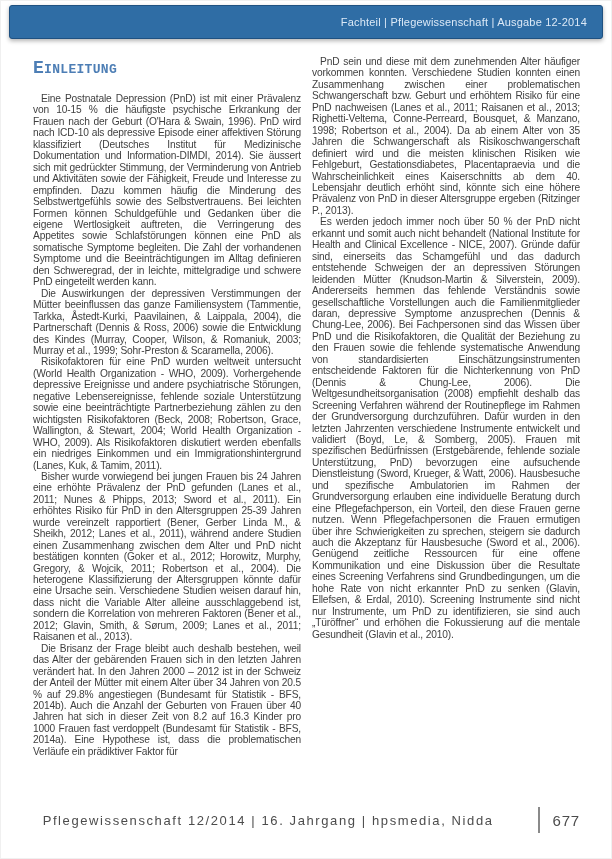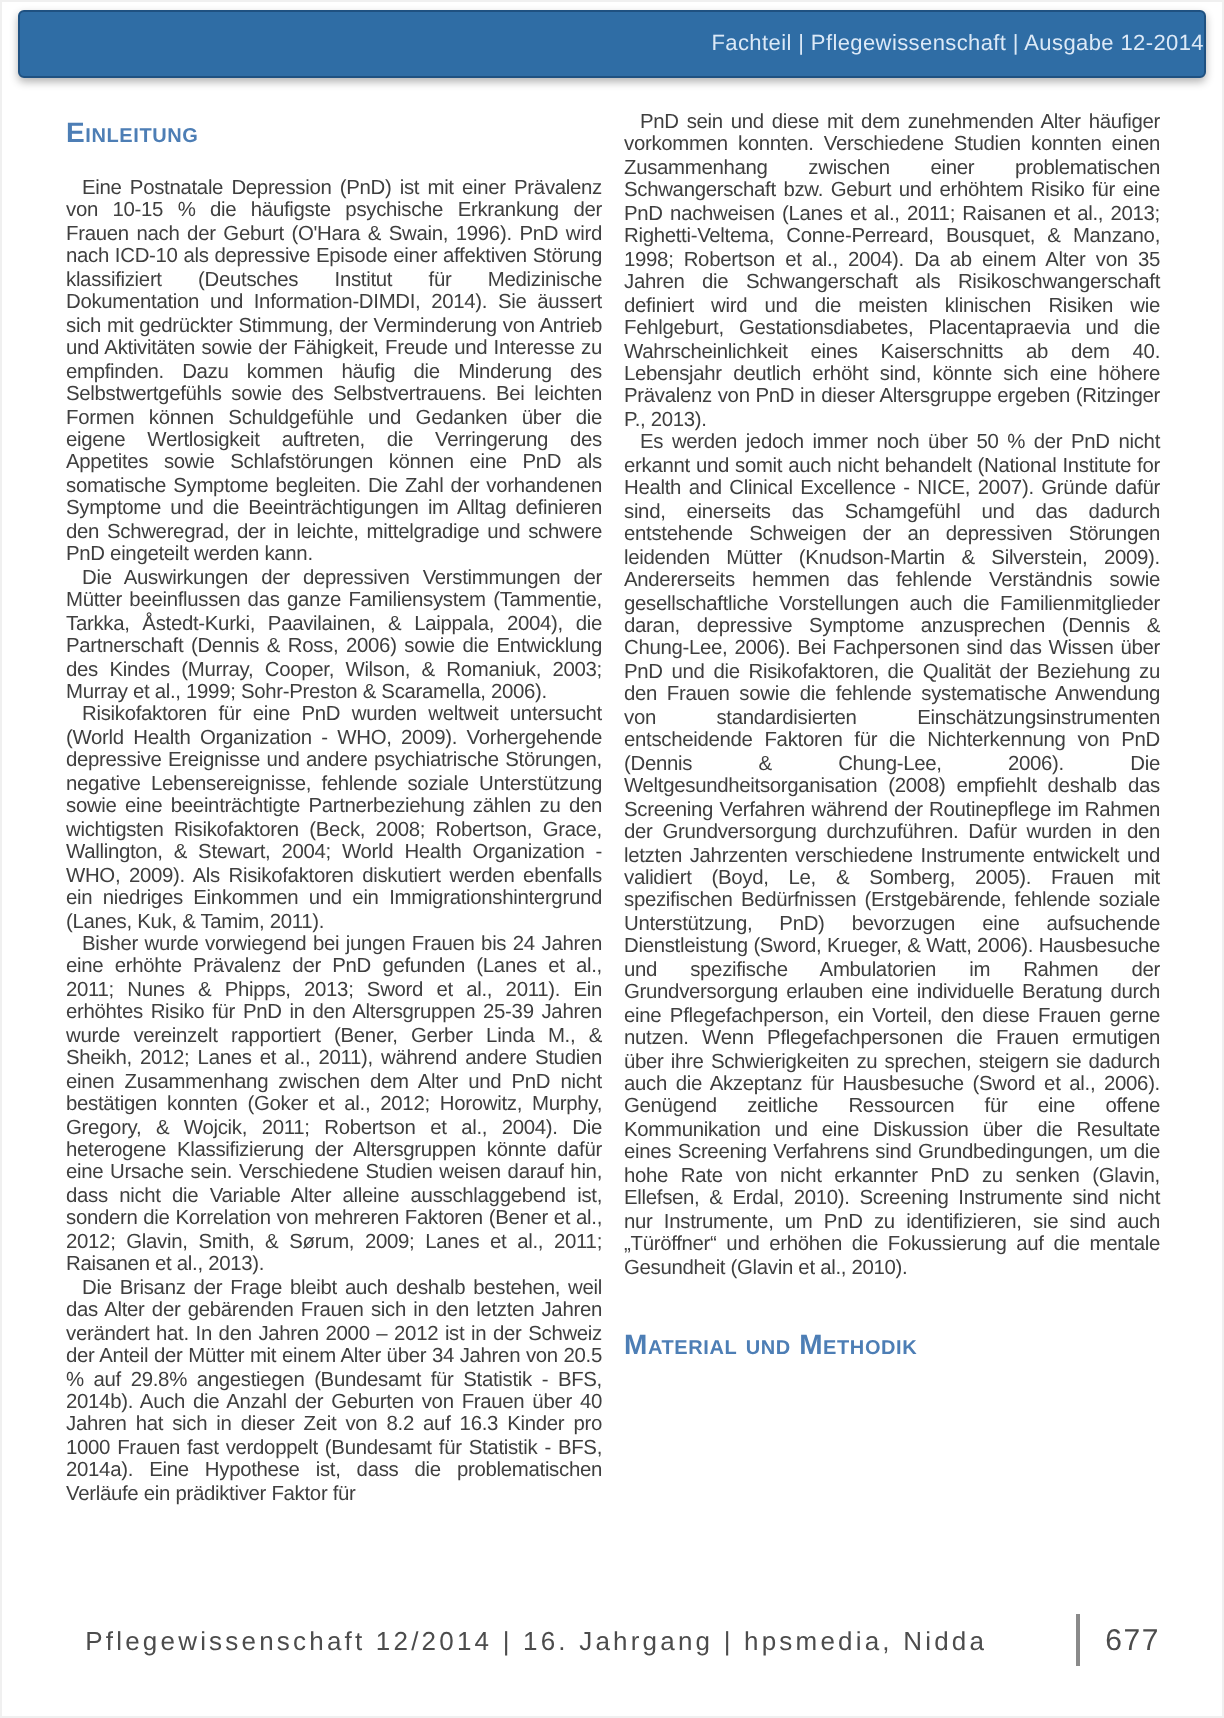--- a/index.html
+++ b/index.html
@@ -24,20 +24,21 @@
     width: 594px;
     height: 34px;
     box-sizing: border-box;
     background: var(--header-bar, #2f6da5);
     border: 1px solid var(--header-bar-border, #1f5181);
     border-radius: 3px;
     box-shadow: 0 2px 4px rgba(0,0,0,0.30);
     display: flex;
     align-items: center;
     justify-content: flex-end;
+    padding-right: 15px;
     text-align: center;
   }
   .header-bar .header-text {
     color: var(--header-text, #dce9f7);
     font-size: 11px;
     letter-spacing: 0.2px;
   }
   
   .columns {
     position: absolute;
@@ -46,25 +47,26 @@
     width: 547px;
     display: flex;
     gap: 11px;
   }
   .col {
     width: 268px;
     box-sizing: border-box;
   }
   .sec-title {
     margin: 2px 0 15px 0;
-    font-size: 14px;
+    font-size: 18px;
     font-weight: bold;
     font-variant: small-caps;
     letter-spacing: 0.3px;
     color: var(--section-heading, #4d7eb5);
+    font-family: Liberation Mono, monospace;
   }
   .sec-title.second {
     margin: 24px 0 13px 0;
   }
   .col p {
     margin: 0;
     text-indent: 8px;
     font-size: 10.2px;
     line-height: 11.45px;
     letter-spacing: -0.15px;
@@ -115,21 +117,20 @@
       <p>Eine Postnatale Depression (PnD) ist mit einer Prävalenz von 10-15 % die häufigste psychische Erkrankung der Frauen nach der Geburt (O'Hara &amp; Swain, 1996). PnD wird nach ICD-10 als depressive Episode einer affektiven Störung klassifiziert (Deutsches Institut für Medizinische Dokumentation und Information-DIMDI, 2014). Sie äussert sich mit gedrückter Stimmung, der Verminderung von Antrieb und Aktivitäten sowie der Fähigkeit, Freude und Interesse zu empfinden. Dazu kommen häufig die Minderung des Selbstwertgefühls sowie des Selbstvertrauens. Bei leichten Formen können Schuldgefühle und Gedanken über die eigene Wertlosigkeit auftreten, die Verringerung des Appetites sowie Schlafstörungen können eine PnD als somatische Symptome begleiten. Die Zahl der vorhandenen Symptome und die Beeinträchtigungen im Alltag definieren den Schweregrad, der in leichte, mittelgradige und schwere PnD eingeteilt werden kann.</p>
       <p>Die Auswirkungen der depressiven Verstimmungen der Mütter beeinflussen das ganze Familiensystem (Tammentie, Tarkka, Åstedt-Kurki, Paavilainen, &amp; Laippala, 2004), die Partnerschaft (Dennis &amp; Ross, 2006) sowie die Entwicklung des Kindes (Murray, Cooper, Wilson, &amp; Romaniuk, 2003; Murray et al., 1999; Sohr-Preston &amp; Scaramella, 2006).</p>
       <p>Risikofaktoren für eine PnD wurden weltweit untersucht (World Health Organization - WHO, 2009). Vorhergehende depressive Ereignisse und andere psychiatrische Störungen, negative Lebensereignisse, fehlende soziale Unterstützung sowie eine beeinträchtigte Partnerbeziehung zählen zu den wichtigsten Risikofaktoren (Beck, 2008; Robertson, Grace, Wallington, &amp; Stewart, 2004; World Health Organization - WHO, 2009). Als Risikofaktoren diskutiert werden ebenfalls ein niedriges Einkommen und ein Immigrationshintergrund (Lanes, Kuk, &amp; Tamim, 2011).</p>
       <p>Bisher wurde vorwiegend bei jungen Frauen bis 24 Jahren eine erhöhte Prävalenz der PnD gefunden (Lanes et al., 2011; Nunes &amp; Phipps, 2013; Sword et al., 2011). Ein erhöhtes Risiko für PnD in den Altersgruppen 25-39 Jahren wurde vereinzelt rapportiert (Bener, Gerber Linda M., &amp; Sheikh, 2012; Lanes et al., 2011), während andere Studien einen Zusammenhang zwischen dem Alter und PnD nicht bestätigen konnten (Goker et al., 2012; Horowitz, Murphy, Gregory, &amp; Wojcik, 2011; Robertson et al., 2004). Die heterogene Klassifizierung der Altersgruppen könnte dafür eine Ursache sein. Verschiedene Studien weisen darauf hin, dass nicht die Variable Alter alleine ausschlaggebend ist, sondern die Korrelation von mehreren Faktoren (Bener et al., 2012; Glavin, Smith, &amp; Sørum, 2009; Lanes et al., 2011; Raisanen et al., 2013).</p>
       <p>Die Brisanz der Frage bleibt auch deshalb bestehen, weil das Alter der gebärenden Frauen sich in den letzten Jahren verändert hat. In den Jahren 2000 – 2012 ist in der Schweiz der Anteil der Mütter mit einem Alter über 34 Jahren von 20.5 % auf 29.8% angestiegen (Bundesamt für Statistik - BFS, 2014b). Auch die Anzahl der Geburten von Frauen über 40 Jahren hat sich in dieser Zeit von 8.2 auf 16.3 Kinder pro 1000 Frauen fast verdoppelt (Bundesamt für Statistik - BFS, 2014a). Eine Hypothese ist, dass die problematischen Verläufe ein prädiktiver Faktor für</p>
     </div>
 
     <div class="col">
       <p>PnD sein und diese mit dem zunehmenden Alter häufiger vorkommen konnten. Verschiedene Studien konnten einen Zusammenhang zwischen einer problematischen Schwangerschaft bzw. Geburt und erhöhtem Risiko für eine PnD nachweisen (Lanes et al., 2011; Raisanen et al., 2013; Righetti-Veltema, Conne-Perreard, Bousquet, &amp; Manzano, 1998; Robertson et al., 2004). Da ab einem Alter von 35 Jahren die Schwangerschaft als Risikoschwangerschaft definiert wird und die meisten klinischen Risiken wie Fehlgeburt, Gestationsdiabetes, Placentapraevia und die Wahrscheinlichkeit eines Kaiserschnitts ab dem 40. Lebensjahr deutlich erhöht sind, könnte sich eine höhere Prävalenz von PnD in dieser Altersgruppe ergeben (Ritzinger P., 2013).</p>
       <p>Es werden jedoch immer noch über 50 % der PnD nicht erkannt und somit auch nicht behandelt (National Institute for Health and Clinical Excellence - NICE, 2007). Gründe dafür sind, einerseits das Schamgefühl und das dadurch entstehende Schweigen der an depressiven Störungen leidenden Mütter (Knudson-Martin &amp; Silverstein, 2009). Andererseits hemmen das fehlende Verständnis sowie gesellschaftliche Vorstellungen auch die Familienmitglieder daran, depressive Symptome anzusprechen (Dennis &amp; Chung-Lee, 2006). Bei Fachpersonen sind das Wissen über PnD und die Risikofaktoren, die Qualität der Beziehung zu den Frauen sowie die fehlende systematische Anwendung von standardisierten Einschätzungsinstrumenten entscheidende Faktoren für die Nichterkennung von PnD (Dennis &amp; Chung-Lee, 2006). Die Weltgesundheitsorganisation (2008) empfiehlt deshalb das Screening Verfahren während der Routinepflege im Rahmen der Grundversorgung durchzuführen. Dafür wurden in den letzten Jahrzenten verschiedene Instrumente entwickelt und validiert (Boyd, Le, &amp; Somberg, 2005). Frauen mit spezifischen Bedürfnissen (Erstgebärende, fehlende soziale Unterstützung, PnD) bevorzugen eine aufsuchende Dienstleistung (Sword, Krueger, &amp; Watt, 2006). Hausbesuche und spezifische Ambulatorien im Rahmen der Grundversorgung erlauben eine individuelle Beratung durch eine Pflegefachperson, ein Vorteil, den diese Frauen gerne nutzen. Wenn Pflegefachpersonen die Frauen ermutigen über ihre Schwierigkeiten zu sprechen, steigern sie dadurch auch die Akzeptanz für Hausbesuche (Sword et al., 2006). Genügend zeitliche Ressourcen für eine offene Kommunikation und eine Diskussion über die Resultate eines Screening Verfahrens sind Grundbedingungen, um die hohe Rate von nicht erkannter PnD zu senken (Glavin, Ellefsen, &amp; Erdal, 2010). Screening Instrumente sind nicht nur Instrumente, um PnD zu identifizieren, sie sind auch „Türöffner“ und erhöhen die Fokussierung auf die mentale Gesundheit (Glavin et al., 2010).</p>
-      <h2 class="sec-title second">Material und Methodik</h2>
     </div>
 
   </div>
 
   <div class="footer">
     <span class="journal-line">Pflegewissenschaft 12/2014 | 16. Jahrgang | hpsmedia, Nidda</span>
     <span class="divider"></span>
     <span class="page-number">677</span>
   </div>
 

